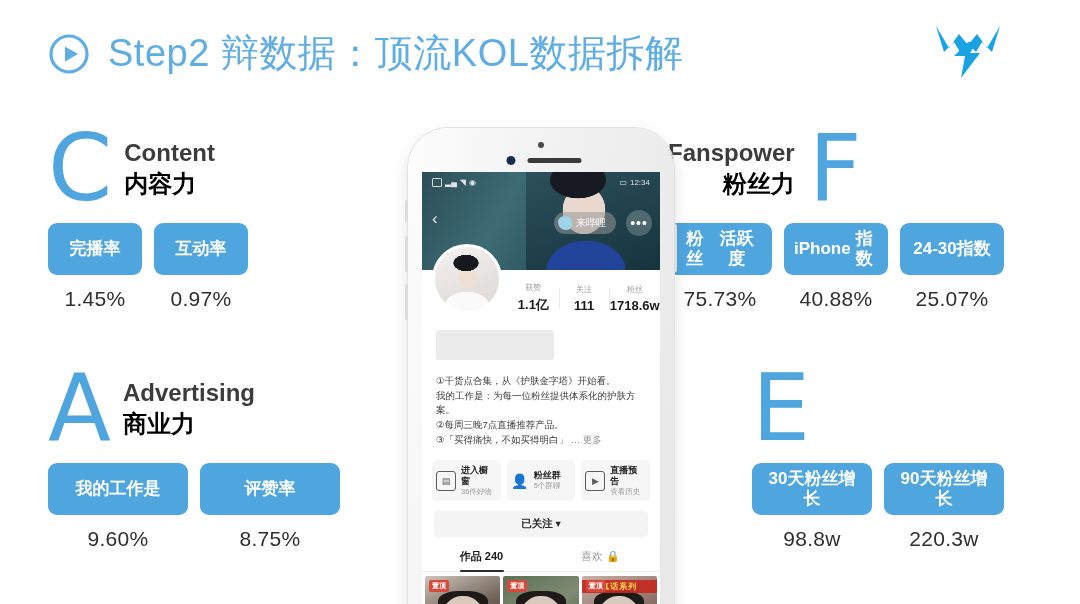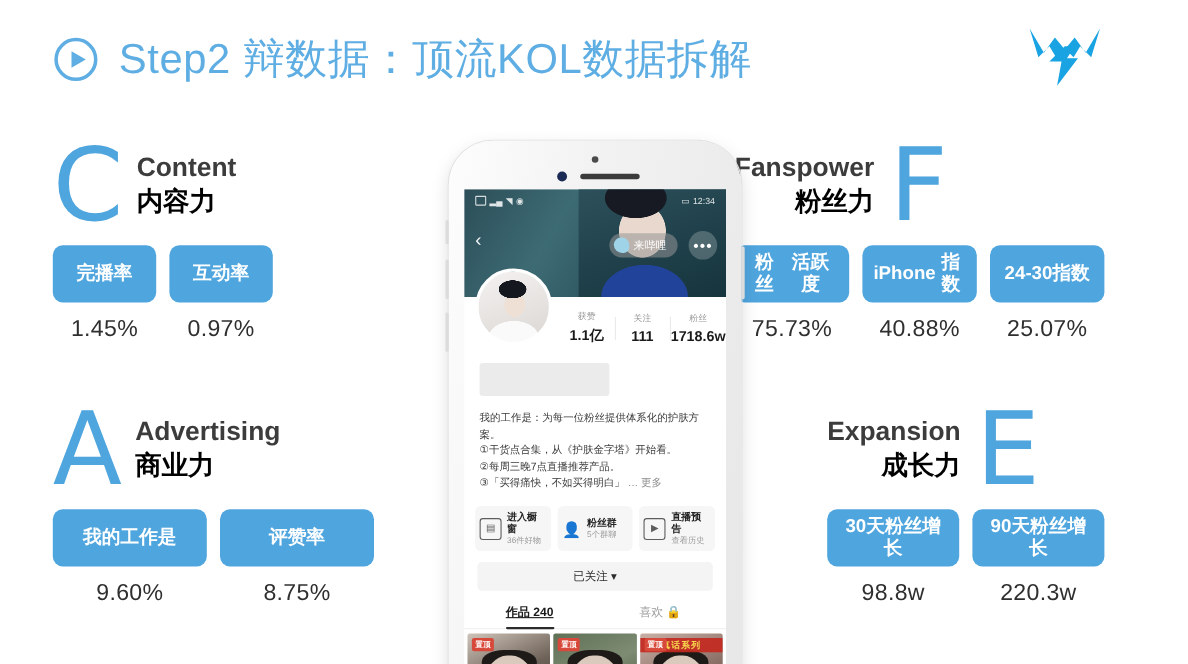--- a/index.html
+++ b/index.html
@@ -125,25 +125,25 @@
 
   .acts{display:flex;gap:6px;margin:12px 10px 0 10px;}
   .act{flex:1;display:flex;align-items:center;gap:5px;background:#f6f6f6;border-radius:5px;padding:5px 4px;}
   .act-ic{width:18px;height:18px;border:1.2px solid #5d5d5d;border-radius:3px;flex:0 0 18px;display:flex;align-items:center;justify-content:center;font-size:9px;color:#5d5d5d;}
   .act-ic.round{border:none;font-size:14px;}
   .act-t{display:flex;flex-direction:column;line-height:1.25;}
   .act-t b{font-size:9px;color:#222;font-weight:700;}
   .act-t span{font-size:7.5px;color:#9b9b9b;}
 
   .ctas{display:flex;gap:8px;margin:10px 12px 0 12px;}
-  .cta{flex:1;height:26px;background:#f4f4f4;border-radius:4px;display:flex;align-items:center;justify-content:center;font-size:10.5px;color:#2b2b2b;font-weight:400;}
+  .cta{flex:1;height:26px;background:#f4f4f4;border-radius:4px;display:flex;align-items:center;justify-content:center;font-size:10.5px;color:#2b2b2b;font-weight:700;}
 
   .tabs{display:flex;margin-top:12px;border-bottom:1px solid #f0f0f0;}
   .tab{flex:1;text-align:center;padding-bottom:7px;font-size:11px;color:#9d9d9d;position:relative;}
-  .tab.on{color:#1a1a1a;font-weight:700;text-decoration:underline;}
+  .tab.on{color:#1a1a1a;font-weight:700;}
   .tab.on::after{content:"";position:absolute;left:50%;transform:translateX(-50%);bottom:-1px;width:44px;height:2.5px;background:#2b2b2b;border-radius:2px;}
 
   .grid{display:flex;gap:3px;padding:4px 3px 0 3px;}
   .cell{flex:1;height:88px;position:relative;overflow:hidden;border-radius:2px;}
   .cell.c1{background:linear-gradient(155deg,#cfc4b9 0%,#6e6258 45%,#2f2a26 100%);}
   .cell.c2{background:linear-gradient(155deg,#5f7056 0%,#7d8c72 40%,#2d3a2a 100%);}
   .cell.c3{background:linear-gradient(155deg,#c9b0a6 0%,#8a6f66 48%,#3a2c27 100%);}
   .cell-face{position:absolute;left:50%;top:22%;transform:translateX(-50%);width:44px;height:54px;border-radius:46% 46% 40% 40%;background:rgba(240,222,208,.9);}
   .cell-hair{position:absolute;left:50%;top:16%;transform:translateX(-50%);width:50px;height:26px;border-radius:40% 40% 10% 10%;background:#1d1a18;}
   .pin{position:absolute;left:4px;top:4px;background:#d7493a;color:#fff;font-size:7px;padding:1px 3px;border-radius:2px;font-weight:700;}
@@ -243,24 +243,20 @@
             <br>
             <span>指数</span>
           </div>
         <div class="pillval">25.07%</div>
       </div>
     </div>
   </div>
 
   <div class="block" id="block-expansion">
     <div class="blk-head right">
-      <span class="blk-words right">
-        <span class="blk-en">Expansion</span>
-        <span class="blk-cn">成长力</span>
-      </span>
       <span class="bigletter">E</span>
     </div>
     <div class="pills">
       <div class="pillcol">
         <div class="pill w4">30天粉丝增长</div>
         <div class="pillval">98.8w</div>
       </div>
       <div class="pillcol">
         <div class="pill w4">90天粉丝增长</div>
         <div class="pillval">220.3w</div>
@@ -315,22 +311,22 @@
         </div>
         <div class="stat">
           <div class="stat-k">粉丝</div>
           <div class="stat-v">1718.6w</div>
         </div>
       </div>
 
       <div class="nickbar"></div>
 
       <div class="bio">
+        <div>①干货点合集，从《护肤金字塔》开始看。</div>
         <div>我的工作是：为每一位粉丝提供体系化的护肤方案。</div>
-        <div>①干货点合集，从《护肤金字塔》开始看。</div>
         <div>②每周三晚7点直播推荐产品。</div>
         <div>
           <span>③「买得痛快，不如买得明白」</span>
           <span class="more">… 更多</span>
         </div>
       </div>
 
       <div class="acts">
         <div class="act">
           <span class="act-ic">▤</span>

